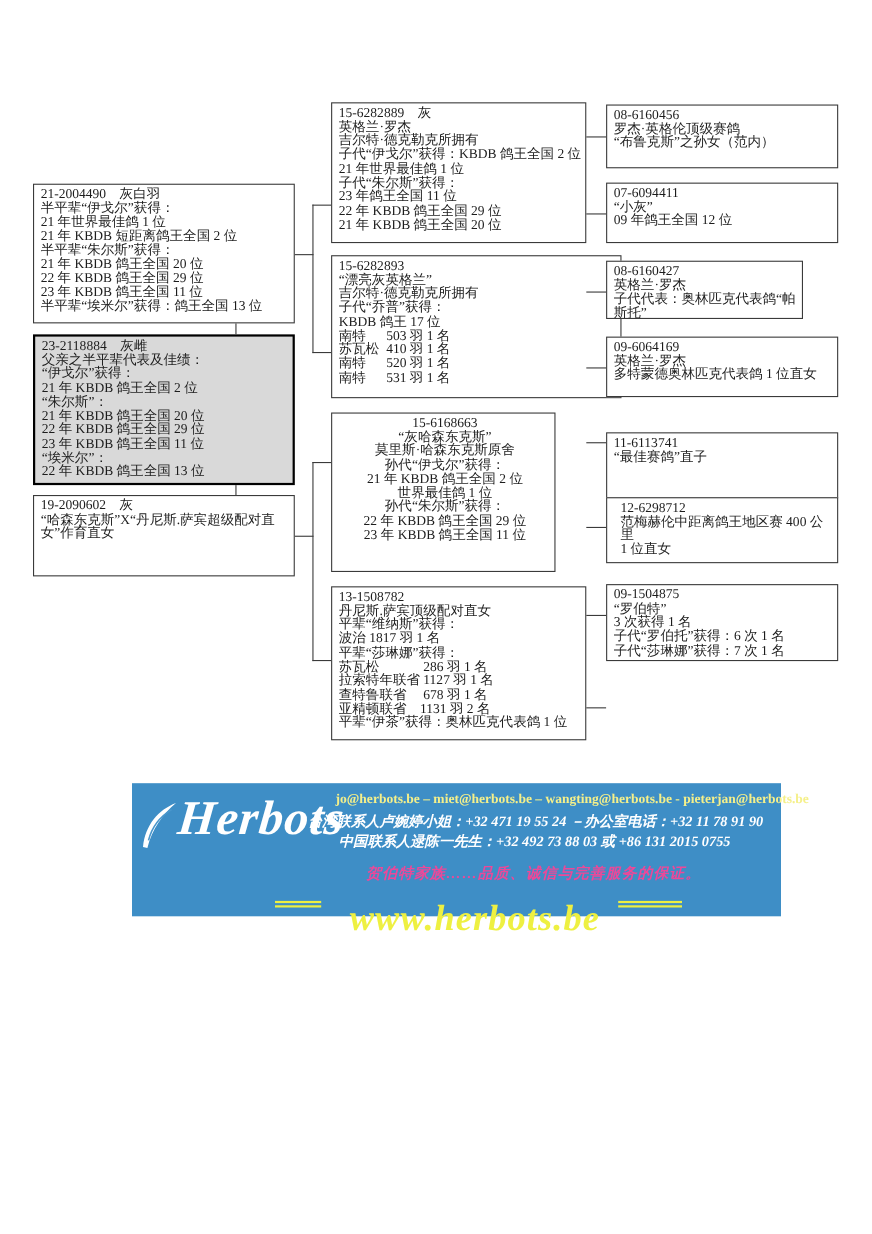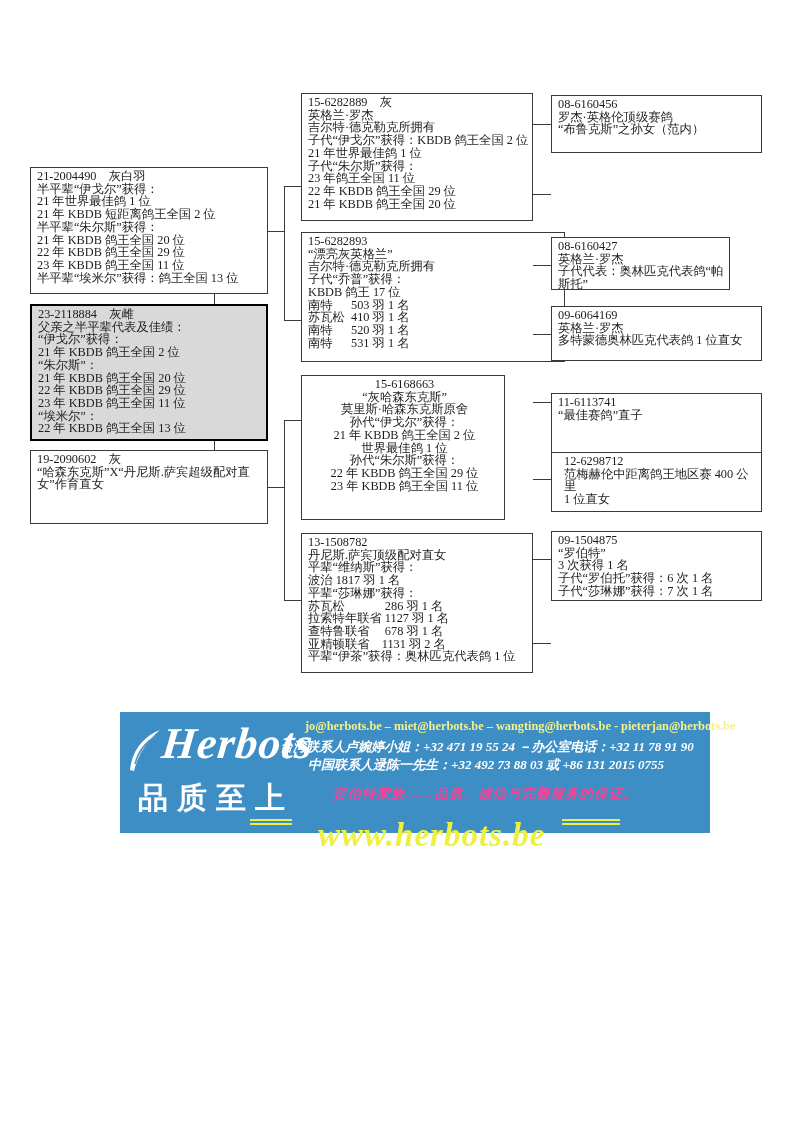--- a/index.html
+++ b/index.html
@@ -107,20 +107,23 @@
 平辈“莎琳娜”获得：
 苏瓦松             286 羽 1 名
 拉索特年联省 1127 羽 1 名
 查特鲁联省     678 羽 1 名
 亚精顿联省    1131 羽 2 名
 平辈“伊茶”获得：奥林匹克代表鸽 1 位</div>
 
   <div class="box" id="b-r1">08-6160456
 罗杰·英格伦顶级赛鸽
 “布鲁克斯”之孙女（范内）</div>
+  <div class="box" id="b-r2">07-6094411
+“小灰”
+09 年鸽王全国 12 位</div>
   <div class="box" id="b-r3">08-6160427
 英格兰·罗杰
 子代代表：奥林匹克代表鸽“帕斯托”</div>
   <div class="box" id="b-r4">09-6064169
 英格兰·罗杰
 多特蒙德奥林匹克代表鸽 1 位直女</div>
   <div class="box" id="b-r5">11-6113741
 “最佳赛鸽”直子</div>
   <div class="box" id="b-r6">12-6298712
 范梅赫伦中距离鸽王地区赛 400 公里
@@ -155,21 +158,20 @@
 
   <div id="banner">
     <div class="bg" style="background: rgb(62, 142, 198);"></div>
 
     <svg id="feather" width="38" height="48" viewBox="0 0 38 48">
       <path d="M34 2 C18 8 6 22 4 42 L8 43 C12 26 22 12 34 2 Z" fill="#ffffff"></path>
       <path d="M30 8 C20 14 12 24 9 36" stroke="#4a97cc" stroke-width="1.5" fill="none"></path>
     </svg>
 
     <div class="banner-item" id="logo-text" style="color: rgb(255, 255, 255);">Herbots</div>
-    <div class="banner-item" id="logo-tagline" style="color: rgb(255, 255, 255);">品质至上</div>
 
     <div class="banner-item" id="banner-emails" style="color: rgb(245, 240, 138);">jo@herbots.be – miet@herbots.be – wangting@herbots.be - pieterjan@herbots.be</div>
     <div class="banner-item" id="banner-taiwan" style="color: rgb(255, 255, 255);">台湾联系人卢婉婷小姐：+32 471 19 55 24 －办公室电话：+32 11 78 91 90</div>
     <div class="banner-item" id="banner-china" style="color: rgb(255, 255, 255);">中国联系人逯陈一先生：+32 492 73 88 03 或 +86 131 2015 0755</div>
     <div class="banner-item" id="banner-slogan" style="color: #ec4899;">贺伯特家族……品质、诚信与完善服务的保证。</div>
     <div class="banner-item" id="banner-site" style="color: rgb(238, 240, 65);">www.herbots.be</div>
 
     <div class="dash" id="dash-left" style="border-color: rgb(238, 240, 65);"></div>
     <div class="dash" id="dash-right" style="border-color: rgb(238, 240, 65);"></div>
   </div>

